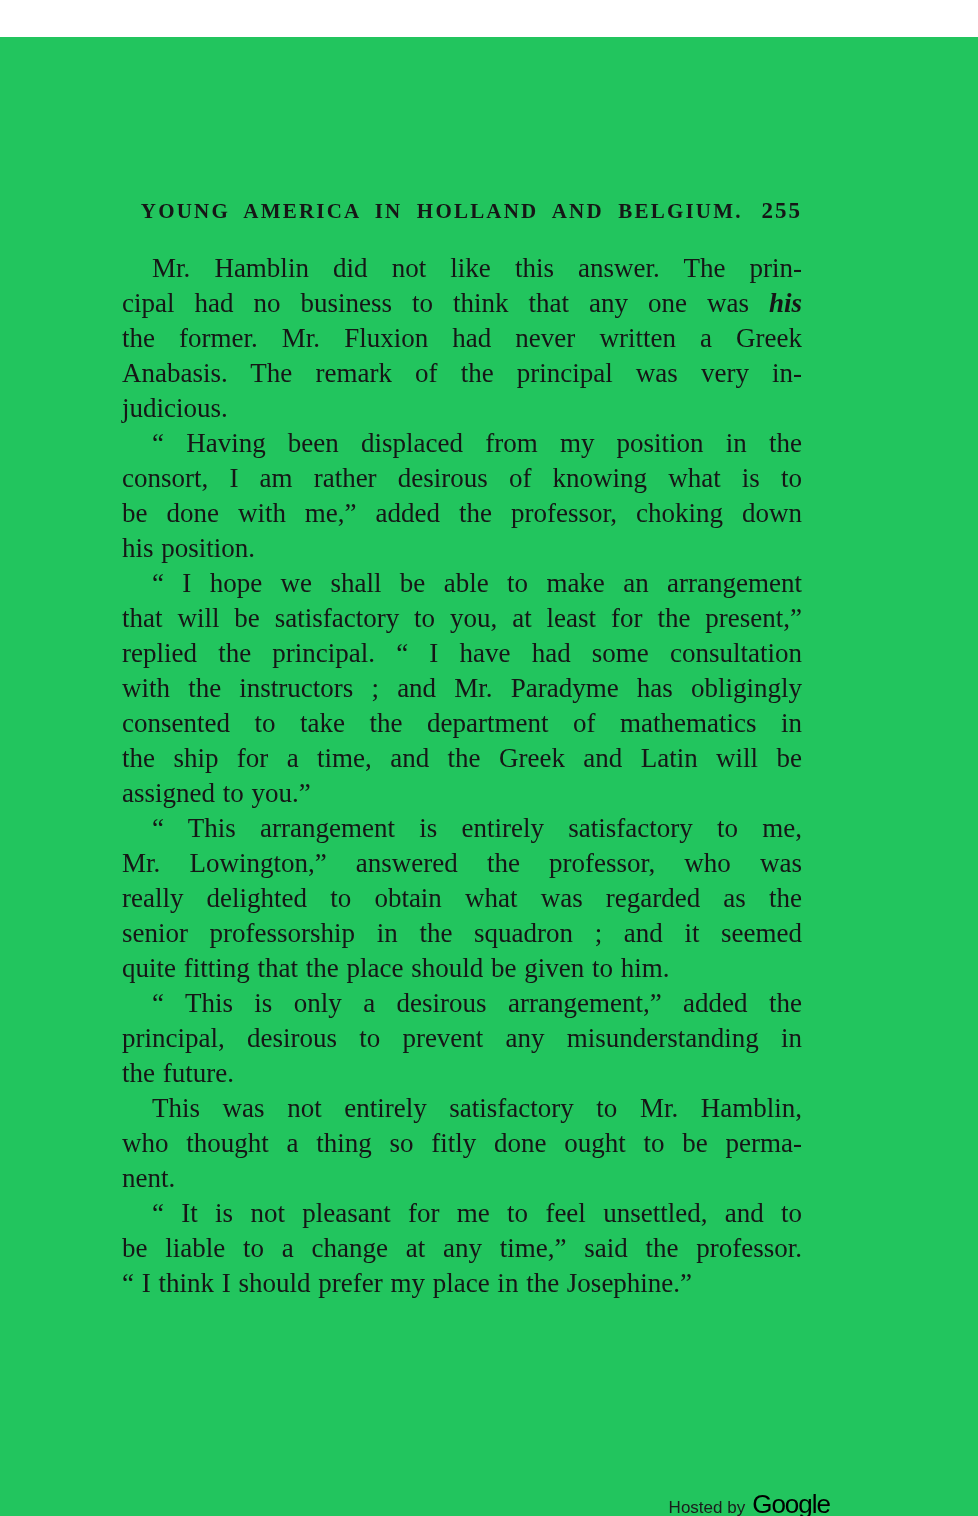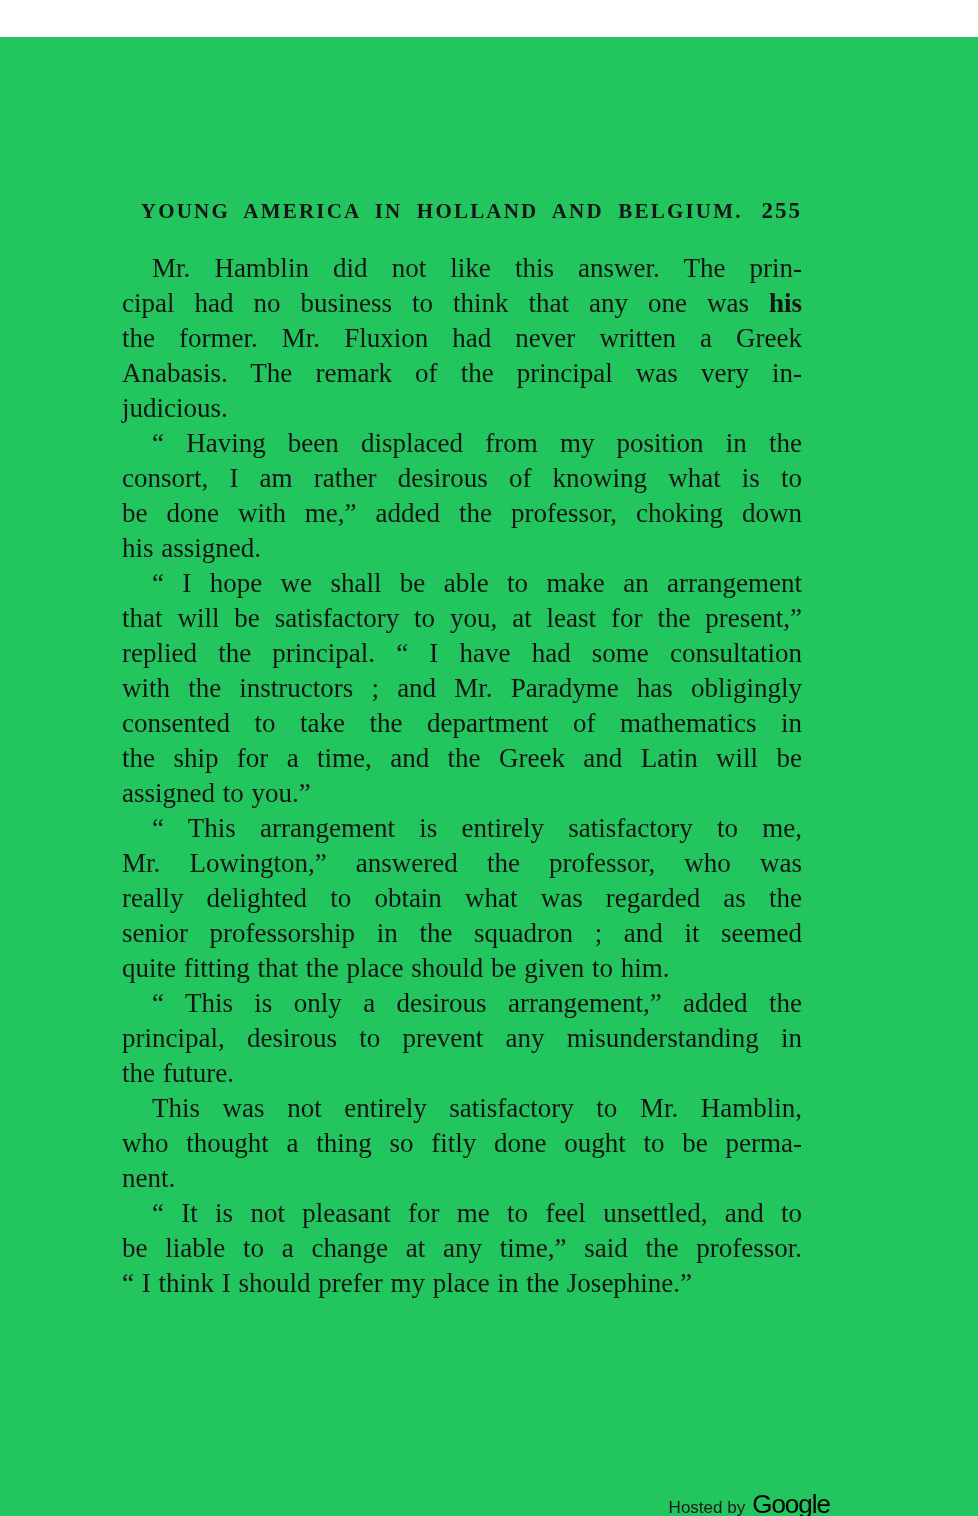--- a/index.html
+++ b/index.html
@@ -46,21 +46,21 @@
   }
   .line {
     text-align: justify;
     text-align-last: justify;
     white-space: normal;
     height: 35px;
     overflow: visible;
   }
   .line.indent { text-indent: 30px; }
   .line.para-end { text-align-last: left; }
-  .emph { font-weight: bold; }
+  .emph { font-style: italic; font-weight: bold; }
   .footer {
     position: absolute;
     top: 1452px;
     right: 148px;
     display: flex;
     align-items: baseline;
     gap: 7px;
   }
   .hosted {
     font-family: "Liberation Sans", "DejaVu Sans", sans-serif;
@@ -86,21 +86,21 @@
 
   <div class="body-text" id="paragraphs">
       <div class="line indent">Mr. Hamblin did not like this answer.  The prin-</div>
       <div class="line">cipal had no business to think that any one was <span class="emph">his</span></div>
       <div class="line">the former.  Mr. Fluxion had never written a Greek</div>
       <div class="line">Anabasis.  The remark of the principal was very in-</div>
       <div class="line para-end">judicious.</div>
       <div class="line indent">“ Having been displaced from my position in the</div>
       <div class="line">consort, I am rather desirous of knowing what is to</div>
       <div class="line">be done with me,” added the professor, choking down</div>
-      <div class="line para-end">his assigned.</div>
+      <div class="line para-end">his position.</div>
       <div class="line indent">“ I hope we shall be able to make an arrangement</div>
       <div class="line">that will be satisfactory to you, at least for the present,”</div>
       <div class="line">replied the principal.  “ I have had some consultation</div>
       <div class="line">with the instructors ; and Mr. Paradyme has obligingly</div>
       <div class="line">consented to take the department of mathematics in</div>
       <div class="line">the ship for a time, and the Greek and Latin will be</div>
       <div class="line para-end">assigned to you.”</div>
       <div class="line indent">“ This arrangement is entirely satisfactory to me,</div>
       <div class="line">Mr. Lowington,” answered the professor, who was</div>
       <div class="line">really delighted to obtain what was regarded as the</div>

